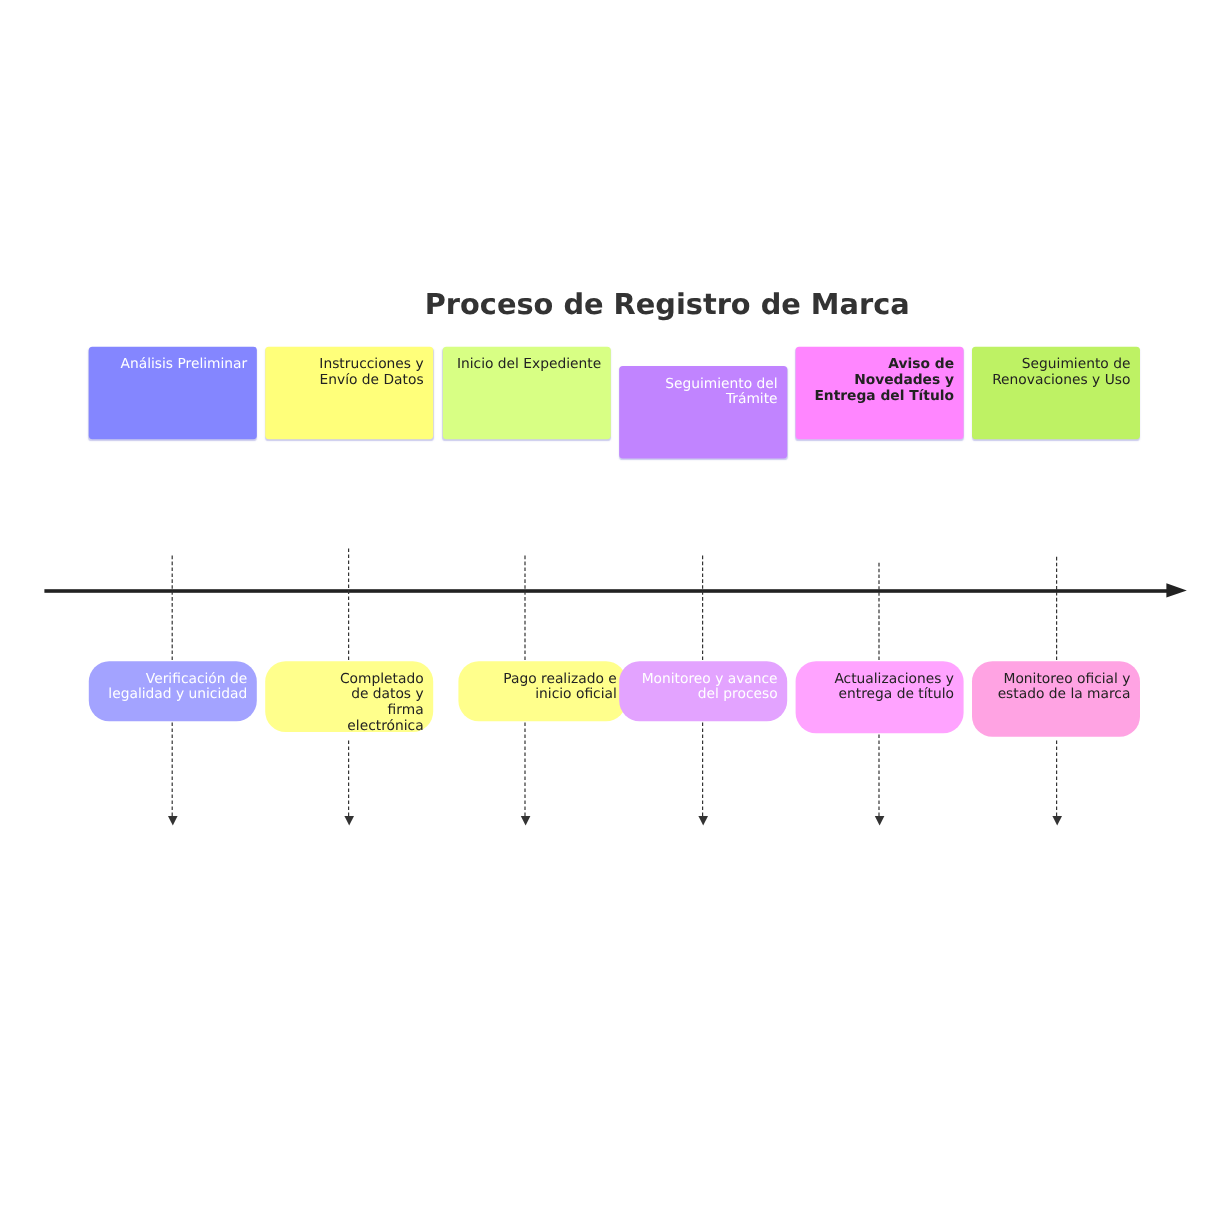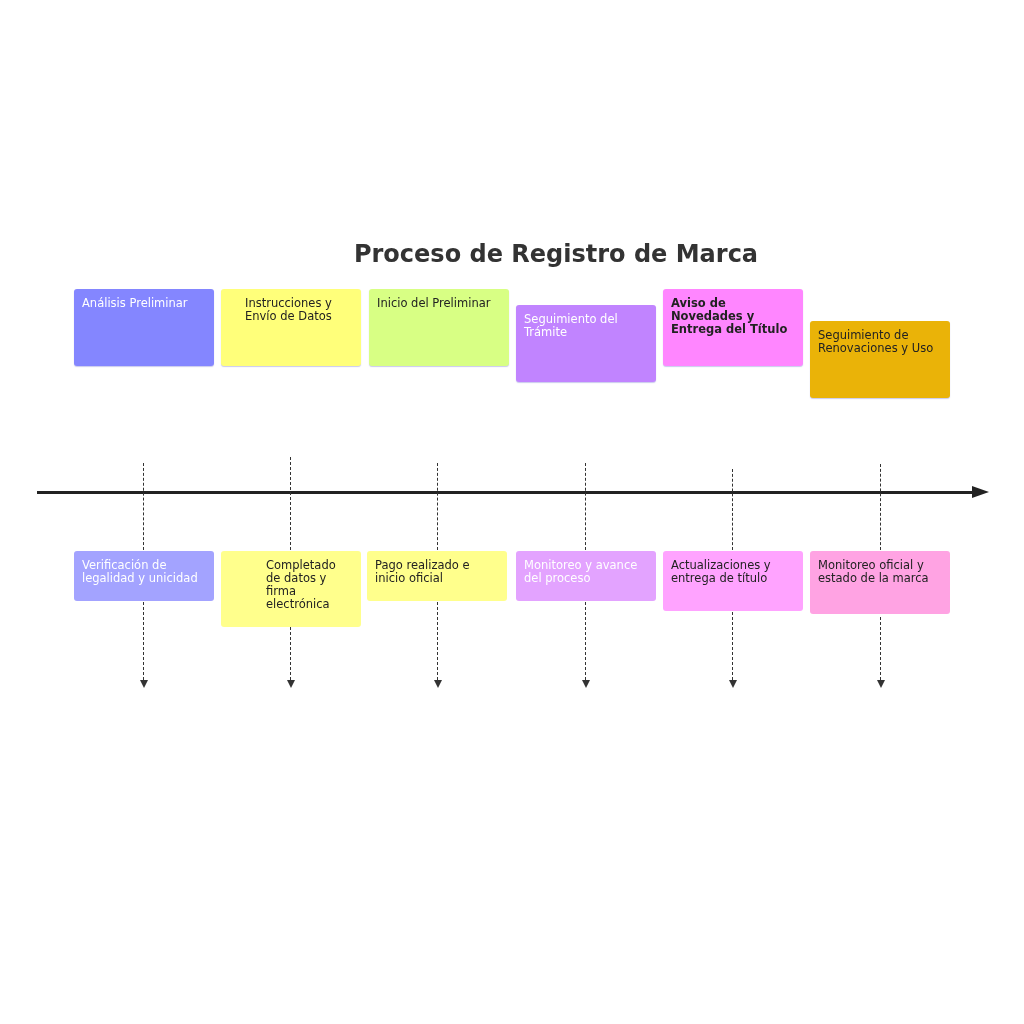--- a/index.html
+++ b/index.html
@@ -1,47 +1,47 @@
 <!DOCTYPE html>
 <html><head>
 <meta charset="utf-8">
 <style>
   html, body { margin:0; padding:0; background:#ffffff; }
   body { width:1024px; height:1024px; position:relative; overflow:hidden;
          font-family: "DejaVu Sans", sans-serif; }
   .title { position:absolute; top:240px; left:0; width:1024px; padding-left:88px; box-sizing:border-box;
            text-align:center; font-weight:bold; font-size:24px; color:#333333; }
   .card { position:absolute; box-sizing:border-box; border-radius:3px; padding:8px 8px;
-          text-align:left; font-size:11.5px; line-height:13px; }
+          text-align:right; font-size:11.5px; line-height:13px; }
   .top { top:289px; height:77px; width:140px; box-shadow:0 1px 1px rgba(150,150,220,0.5); }
-  .bottom { top:551px; width:140px; }
+  .bottom { top:551px; width:140px;border-radius:17px; }
   .vline { position:absolute; width:0; border-left:1.6px dashed #333; }
   .arrowhead { position:absolute; width:0; height:0; border-left:4px solid transparent;
                border-right:4px solid transparent; border-top:8px solid #333; }
   .axis { position:absolute; left:37px; top:491px; width:940px; height:3px; background:#222; }
   .axis-head { position:absolute; left:972px; top:486px; width:0; height:0;
                border-top:6.5px solid transparent; border-bottom:6.5px solid transparent;
                border-left:17px solid #222; }
 </style>
 </head>
 <body>
 
 <div class="title">Proceso de Registro de Marca</div>
 
 <div class="card top" style="left:74px;background:#8486ff;color:#fff;">
   <span>Análisis Preliminar</span></div>
 <div class="card top" style="left:221px;background:#ffff7a;color:#222;padding-left:24px;">
   <span>Instrucciones y Envío de Datos</span></div>
 <div class="card top" style="left:369px;background:#d8ff84;color:#222;">
-  <span>Inicio del Preliminar</span></div>
+  <span>Inicio del Expediente</span></div>
 <div class="card top" style="left:516px;background:#c184ff;color:#fff;margin-top:16px;">
   <span>Seguimiento del Trámite</span></div>
 <div class="card top" style="left:663px;background:#ff86ff;color:#222;font-weight:bold;">
   <span>Aviso de Novedades y Entrega del Título</span></div>
-<div class="card top" style="left:810px;background:#eab308;color:#222;margin-top:32px;">
+<div class="card top" style="left:810px;background:#bef264;color:#222;">
   <span>Seguimiento de Renovaciones y Uso</span></div>
 
 <div class="axis"></div>
 <div class="axis-head"></div>
 
 <div class="vline" style="left:143px;top:463px;height:87px;"></div>
 <div class="vline" style="left:143px;top:602px;height:78px;"></div>
 <div class="arrowhead" style="left:140px;top:680px;"></div>
 
 <div class="vline" style="left:290px;top:457px;height:93px;"></div>
@@ -59,22 +59,22 @@
 <div class="vline" style="left:732px;top:469px;height:81px;"></div>
 <div class="vline" style="left:732px;top:602px;height:78px;"></div>
 <div class="arrowhead" style="left:729px;top:680px;"></div>
 
 <div class="vline" style="left:880px;top:464px;height:86px;"></div>
 <div class="vline" style="left:880px;top:617px;height:63px;"></div>
 <div class="arrowhead" style="left:877px;top:680px;"></div>
 
 <div class="card bottom" style="left:74px;height:50px;background:#a3a3ff;color:#fff;">
   <span>Verificación de legalidad y unicidad</span></div>
-<div class="card bottom" style="left:221px;height:76px;background:#ffff8c;color:#222;padding-left:45px;">
+<div class="card bottom" style="left:221px;height:59px;background:#ffff8c;color:#222;padding-left:45px;">
   <span>Completado de datos y firma electrónica</span></div>
-<div class="card bottom" style="left:367px;height:50px;background:#ffff8c;color:#222;">
+<div class="card bottom" style="left:382px;height:50px;background:#ffff8c;color:#222;">
   <span>Pago realizado e inicio oficial</span></div>
 <div class="card bottom" style="left:516px;height:50px;background:#e3a3ff;color:#fff;">
   <span>Monitoreo y avance del proceso</span></div>
 <div class="card bottom" style="left:663px;height:60px;background:#ffa3ff;color:#222;">
   <span>Actualizaciones y entrega de título</span></div>
 <div class="card bottom" style="left:810px;height:63px;background:#ffa3e3;color:#222;">
   <span>Monitoreo oficial y estado de la marca</span></div>
 
 </body></html>

